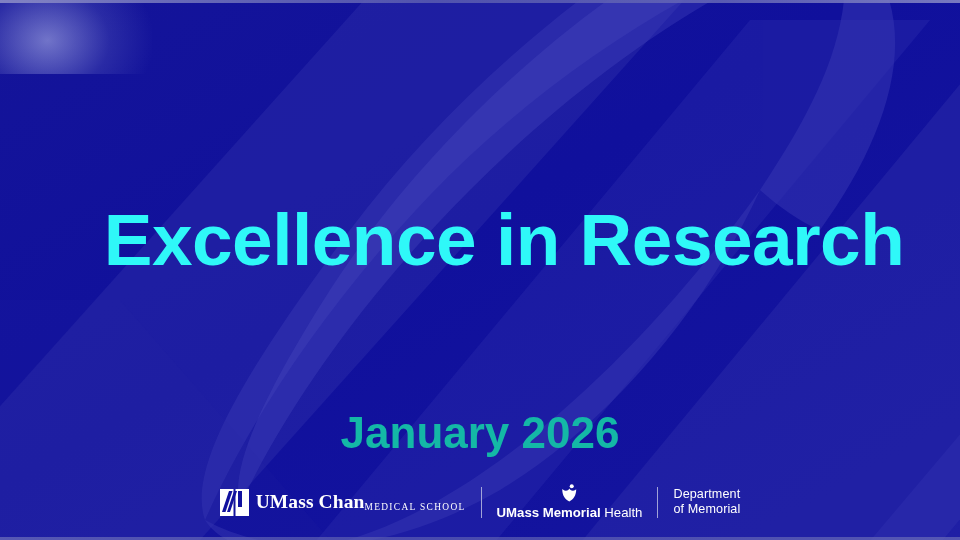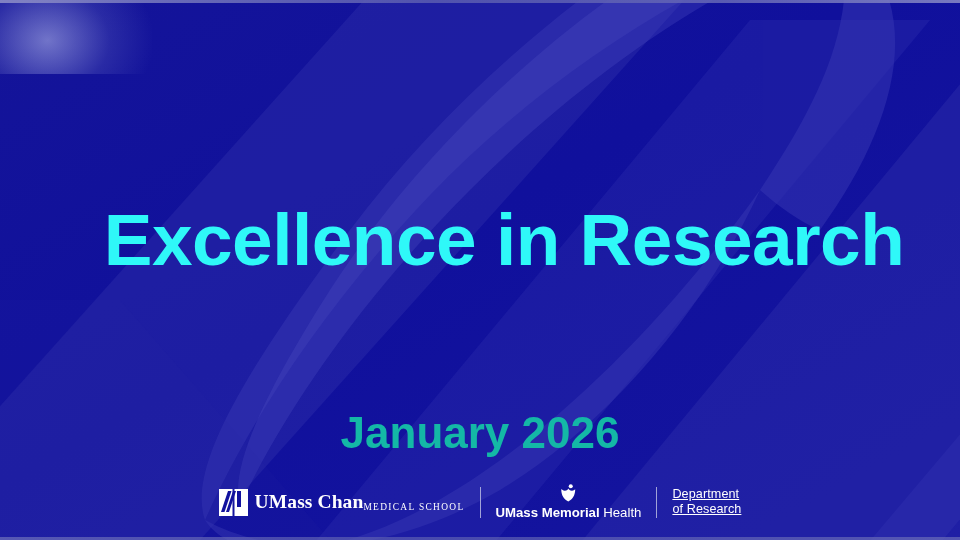--- a/index.html
+++ b/index.html
@@ -140,21 +140,20 @@
   .umm-words span { font-weight: normal; }
 
   
   .dept {
     font-size: 12.6px;
     line-height: 15.5px;
     color: #ffffff;
     font-weight: normal;
     letter-spacing: .1px;
     white-space: nowrap;
-    text-decoration: underline;
   }
   .dept div { display: block; }
 </style>
 </head>
 <body>
 
 <div id="slide">
 
   <div class="bg-layer">
     <svg class="bg-svg" viewBox="0 0 960 540" preserveAspectRatio="none">
@@ -260,18 +259,18 @@
       </svg>
       <div class="umm-words">
         <b>UMass Memorial</b><span> </span><span>Health</span>
       </div>
     </div>
 
     <div class="divider"></div>
 
     <div class="dept">
       <div>Department</div>
-      <div>of Research</div>
+      <div>of Memorial</div>
     </div>
 
   </div>
 
 </div>
 
 </body></html>

